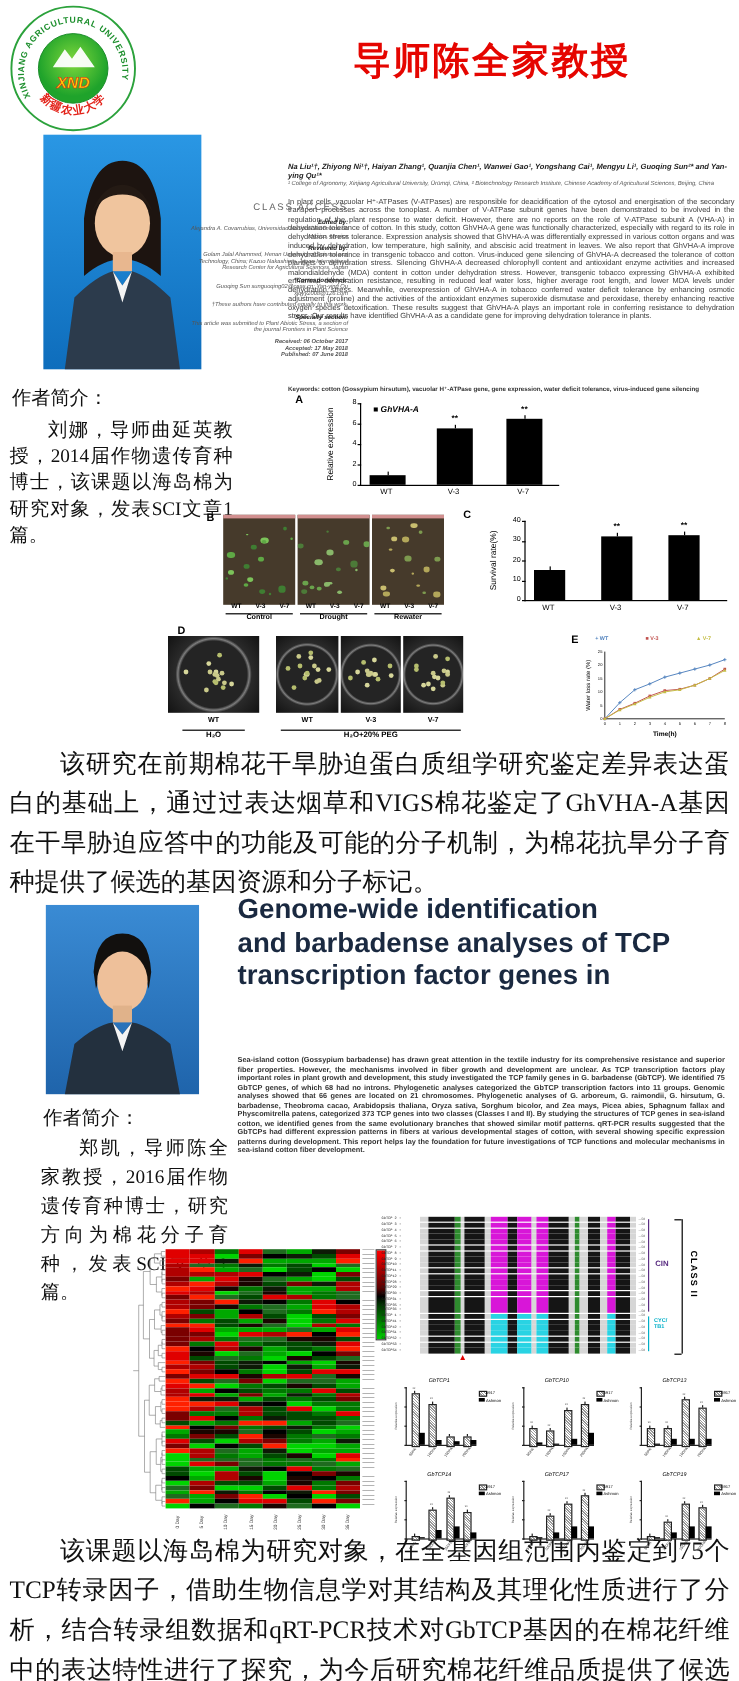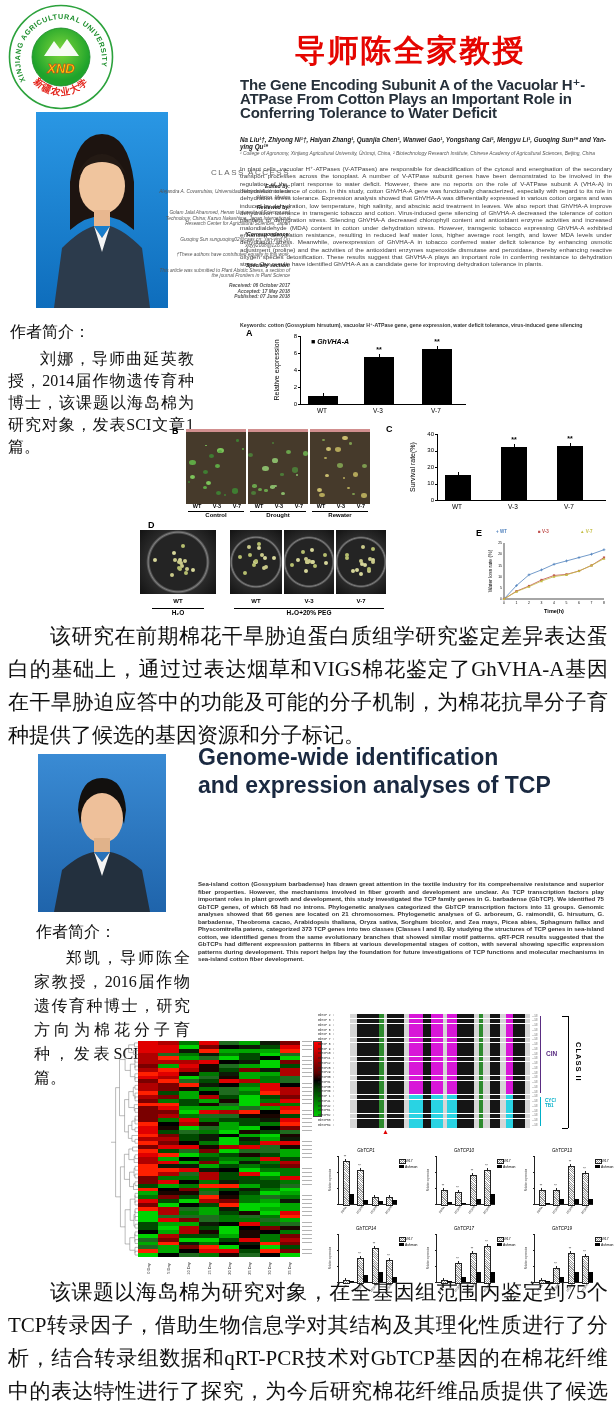--- a/index.html
+++ b/index.html
@@ -56,21 +56,20 @@
         <textPath href="#arcT" startOffset="0">XINJIANG AGRICULTURAL UNIVERSITY</textPath>
       </text>
       <text fill="#e32219" font-size="9.5" font-weight="bold" letter-spacing="1" text-anchor="middle">
         <textPath href="#arcB" startOffset="50%">新疆农业大学</textPath>
       </text>
     </svg>
   </div>
 
   <div id="main-title" class="abs ser">导师陈全家教授</div>
 
-  <div id="p1-title" class="abs">The Gene Encoding Subunit A of the Vacuolar H⁺-ATPase From Cotton Plays an Important Role in Conferring Tolerance to Water Deficit</div>
   <div id="p1-authors" class="abs">Na Liu¹†, Zhiyong Ni¹†, Haiyan Zhang¹, Quanjia Chen¹, Wanwei Gao¹, Yongshang Cai¹, Mengyu Li¹, Guoqing Sun²* and Yan-ying Qu¹*</div>
   <div id="p1-affil" class="abs">¹ College of Agronomy, Xinjiang Agricultural University, Ürümqi, China, ² Biotechnology Research Institute, Chinese Academy of Agricultural Sciences, Beijing, China</div>
   <div id="p1-abstract" class="abs">In plant cells, vacuolar H⁺-ATPases (V-ATPases) are responsible for deacidification of the cytosol and energisation of the secondary transport processes across the tonoplast. A number of V-ATPase subunit genes have been demonstrated to be involved in the regulation of the plant response to water deficit. However, there are no reports on the role of V-ATPase subunit A (VHA-A) in dehydration tolerance of cotton. In this study, cotton GhVHA-A gene was functionally characterized, especially with regard to its role in dehydration stress tolerance. Expression analysis showed that GhVHA-A was differentially expressed in various cotton organs and was induced by dehydration, low temperature, high salinity, and abscisic acid treatment in leaves. We also report that GhVHA-A improve dehydration tolerance in transgenic tobacco and cotton. Virus-induced gene silencing of GhVHA-A decreased the tolerance of cotton plantlets to dehydration stress. Silencing GhVHA-A decreased chlorophyll content and antioxidant enzyme activities and increased malondialdehyde (MDA) content in cotton under dehydration stress. However, transgenic tobacco expressing GhVHA-A exhibited enhanced dehydration resistance, resulting in reduced leaf water loss, higher average root length, and lower MDA levels under dehydration stress. Meanwhile, overexpression of GhVHA-A in tobacco conferred water deficit tolerance by enhancing osmotic adjustment (proline) and the activities of the antioxidant enzymes superoxide dismutase and peroxidase, thereby enhancing reactive oxygen species detoxification. These results suggest that GhVHA-A plays an important role in conferring resistance to dehydration stress. Our results have identified GhVHA-A as a candidate gene for improving dehydration tolerance in plants.</div>
   <div id="p1-keywords" class="abs">Keywords: cotton (Gossypium hirsutum), vacuolar H⁺-ATPase gene, gene expression, water deficit tolerance, virus-induced gene silencing</div>
 
   <div class="abs" style="left:36px;top:112px;width:132px;height:196px;">
     <svg width="132" height="196" viewBox="0 0 132 196">
       <defs>
           <linearGradient id="bg1" x1="0" y1="0" x2="0" y2="1">
             <stop offset="0" stop-color="#2a97e4"></stop>
@@ -378,21 +377,22 @@
       <path d="M40 56 Q42 24 64 24 Q86 24 88 56 L86 70 Q80 46 64 46 Q48 46 42 70 Z" fill="#12100e"></path>
       <ellipse cx="64" cy="64" rx="21" ry="25" fill="#eec09a"></ellipse>
       <rect x="56" y="84" width="16" height="14" fill="#e0b28a"></rect>
       <path d="M16 158 L24 116 Q42 100 56 98 L64 108 L72 98 Q86 100 104 116 L112 158 Z" fill="#23303e"></path>
       <path d="M56 98 L64 108 L72 98 L64 122 Z" fill="#f4f4f4"></path>
     </svg>
   </div>
 
   <div id="p2-title" class="abs">
     <span style="display:block;">Genome-wide identification</span>
-    <span style="display:block;">and expression analyses of TCP</span>
+    <span style="display:block;">and barbadense analyses of TCP</span>
+    <span style="display:block;">transcription factor genes in</span>
   </div>
   <div id="p2-abstract" class="abs">Sea-island cotton (Gossypium barbadense) has drawn great attention in the textile industry for its comprehensive resistance and superior fiber properties. However, the mechanisms involved in fiber growth and development are unclear. As TCP transcription factors play important roles in plant growth and development, this study investigated the TCP family genes in G. barbadense (GbTCP). We identified 75 GbTCP genes, of which 68 had no introns. Phylogenetic analyses categorized the GbTCP transcription factors into 11 groups. Genomic analyses showed that 66 genes are located on 21 chromosomes. Phylogenetic analyses of G. arboreum, G. raimondii, G. hirsutum, G. barbadense, Theobroma cacao, Arabidopsis thaliana, Oryza sativa, Sorghum bicolor, and Zea mays, Picea abies, Sphagnum fallax and Physcomitrella patens, categorized 373 TCP genes into two classes (Classes I and II). By studying the structures of TCP genes in sea-island cotton, we identified genes from the same evolutionary branches that showed similar motif patterns. qRT-PCR results suggested that the GbTCPs had different expression patterns in fibers at various developmental stages of cotton, with several showing specific expression patterns during development. This report helps lay the foundation for future investigations of TCP functions and molecular mechanisms in sea-island cotton fiber development.</div>
 
   <div class="abs ser bio-h" style="left:36px;top:922px;">作者简介：</div>
   <div class="abs ser bio-t" id="bio2-t" style="left:34px;top:946px;width:156px;">郑凯，导师陈全家教授，2016届作物遗传育种博士，研究方向为棉花分子育种，发表SCI文章1篇。</div>
 
   <div id="dendro" class="abs" style="left:110px;top:1041px;width:28px;height:216px;"><svg width="28" height="216">
         <line x1="24.47129507921636" y1="1.9285" x2="28" y2="1.9285" stroke="#777" stroke-width="0.5"></line>
         <line x1="24.47129507921636" y1="5.785500000000001" x2="28" y2="5.785500000000001" stroke="#777" stroke-width="0.5"></line>
         <line x1="24.47129507921636" y1="1.9285" x2="24.47129507921636" y2="5.785500000000001" stroke="#777" stroke-width="0.5"></line>

